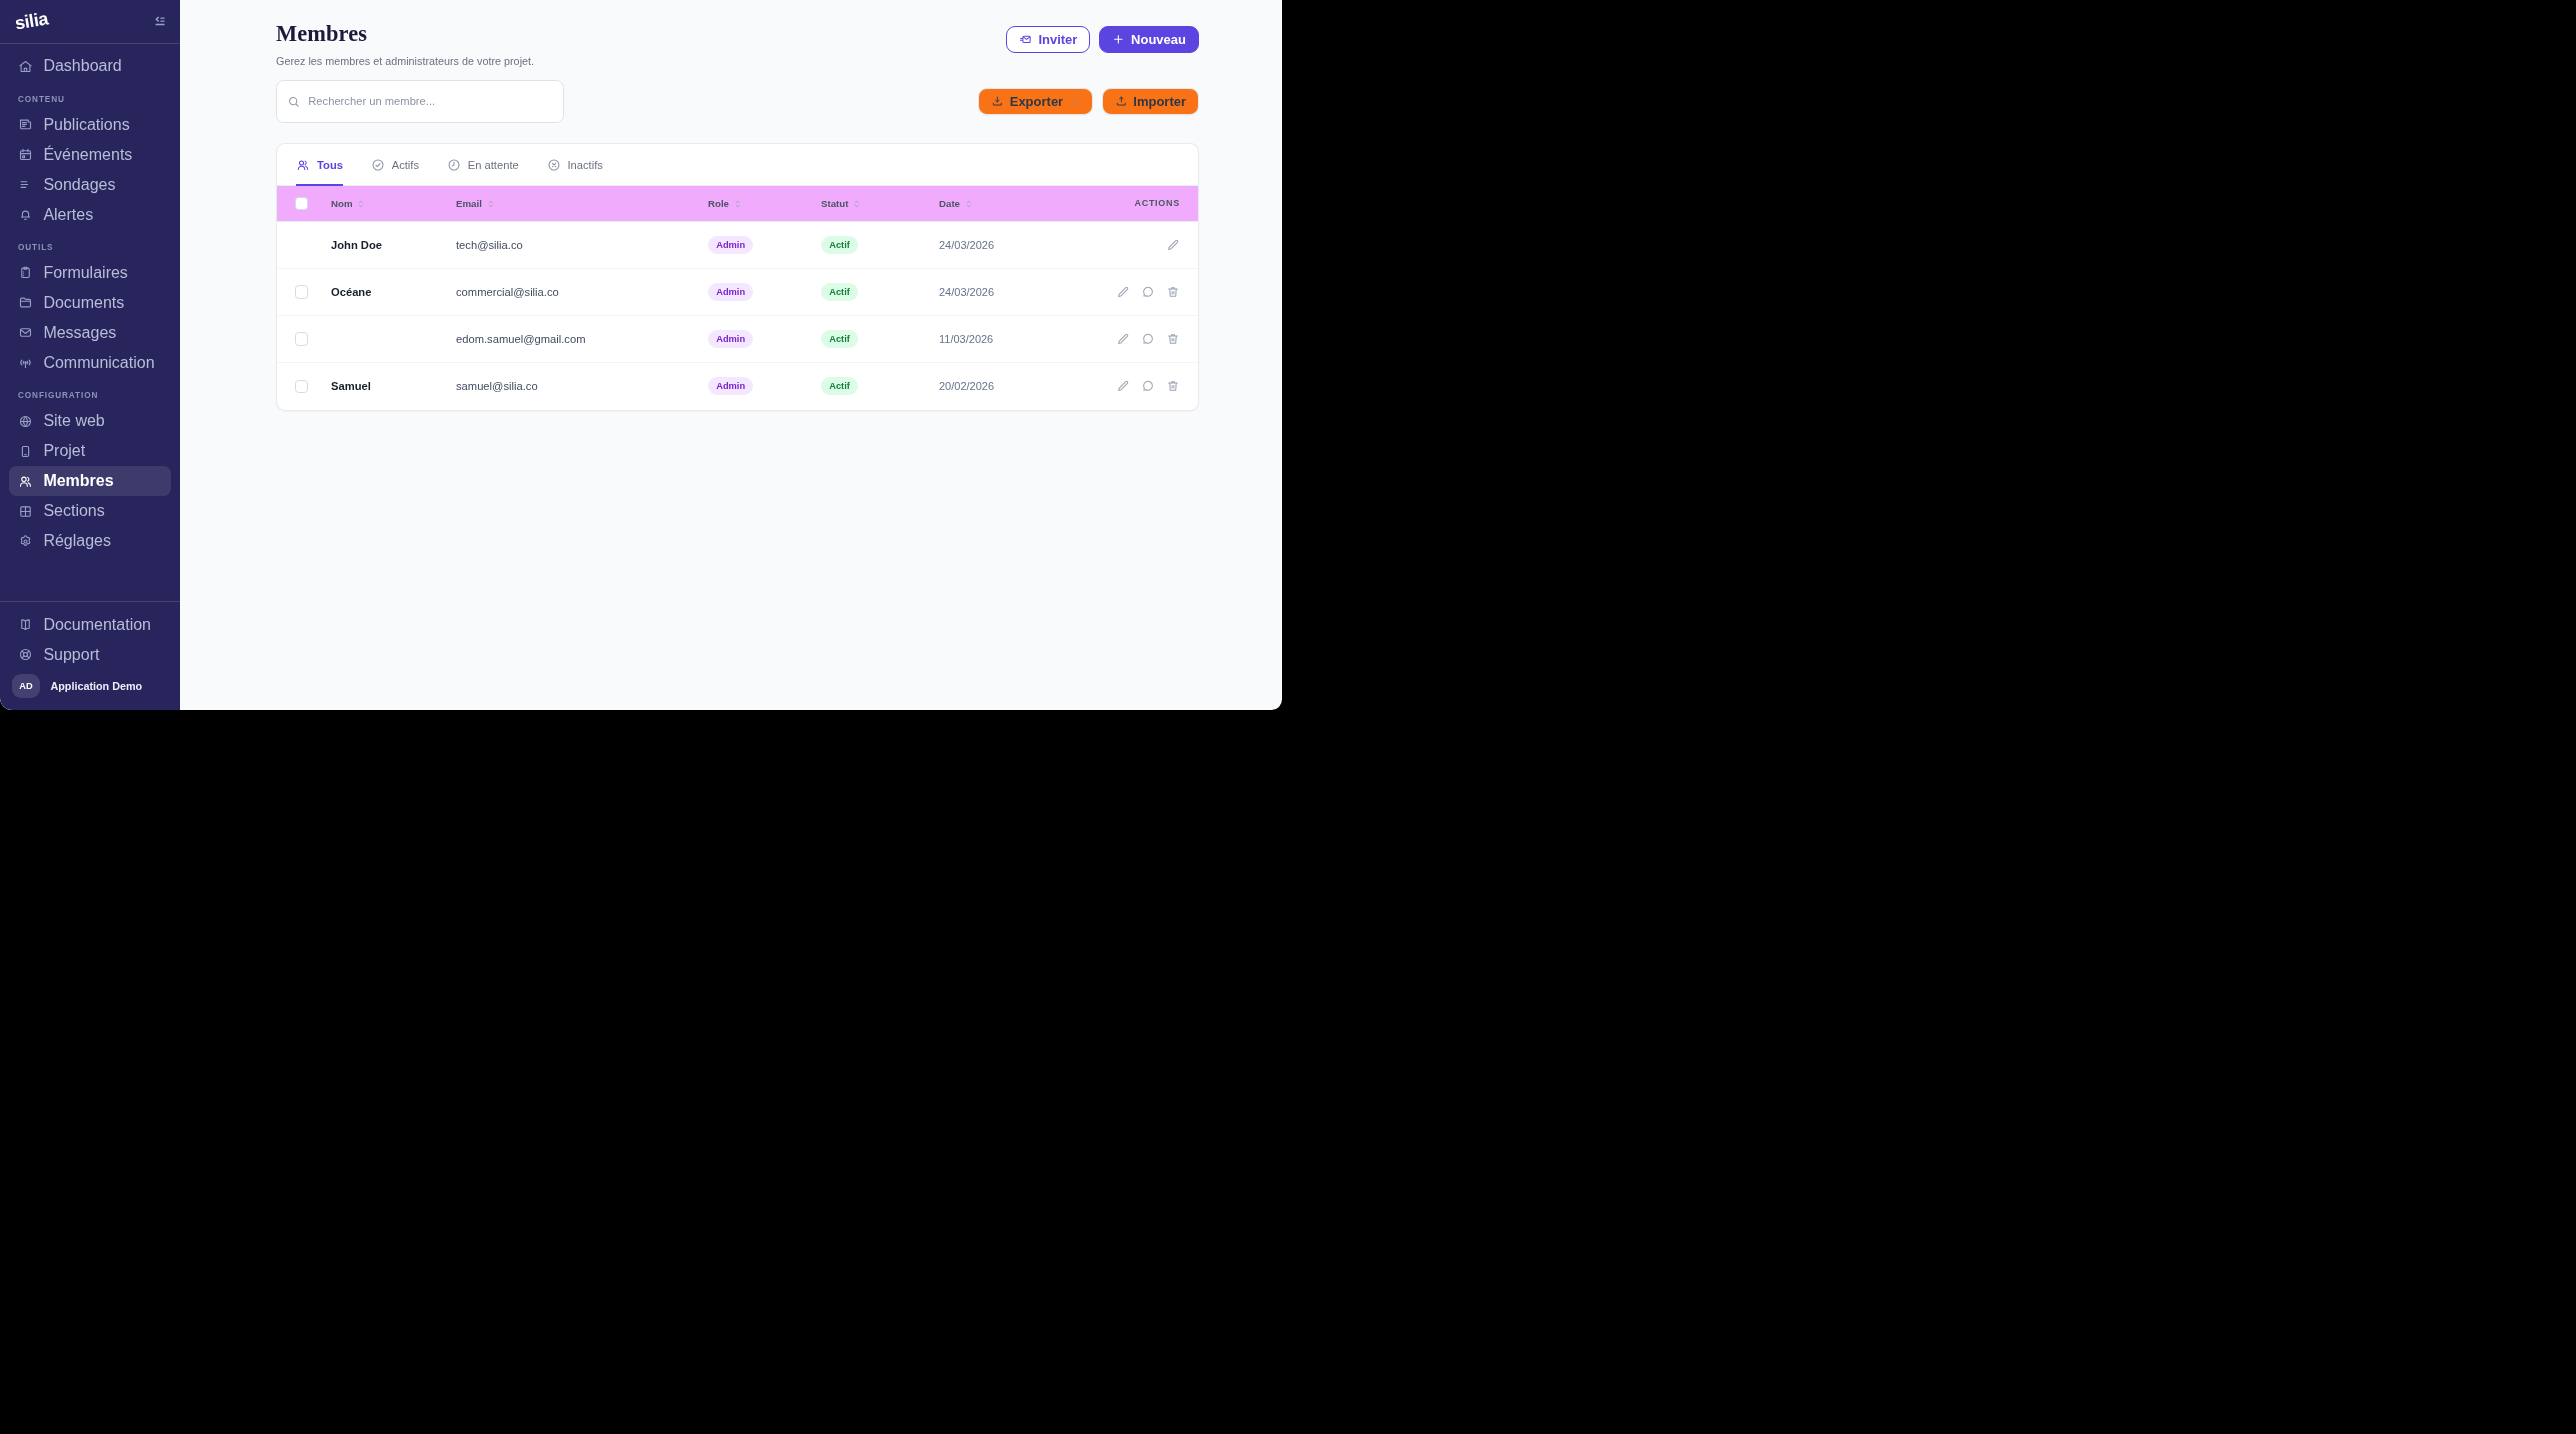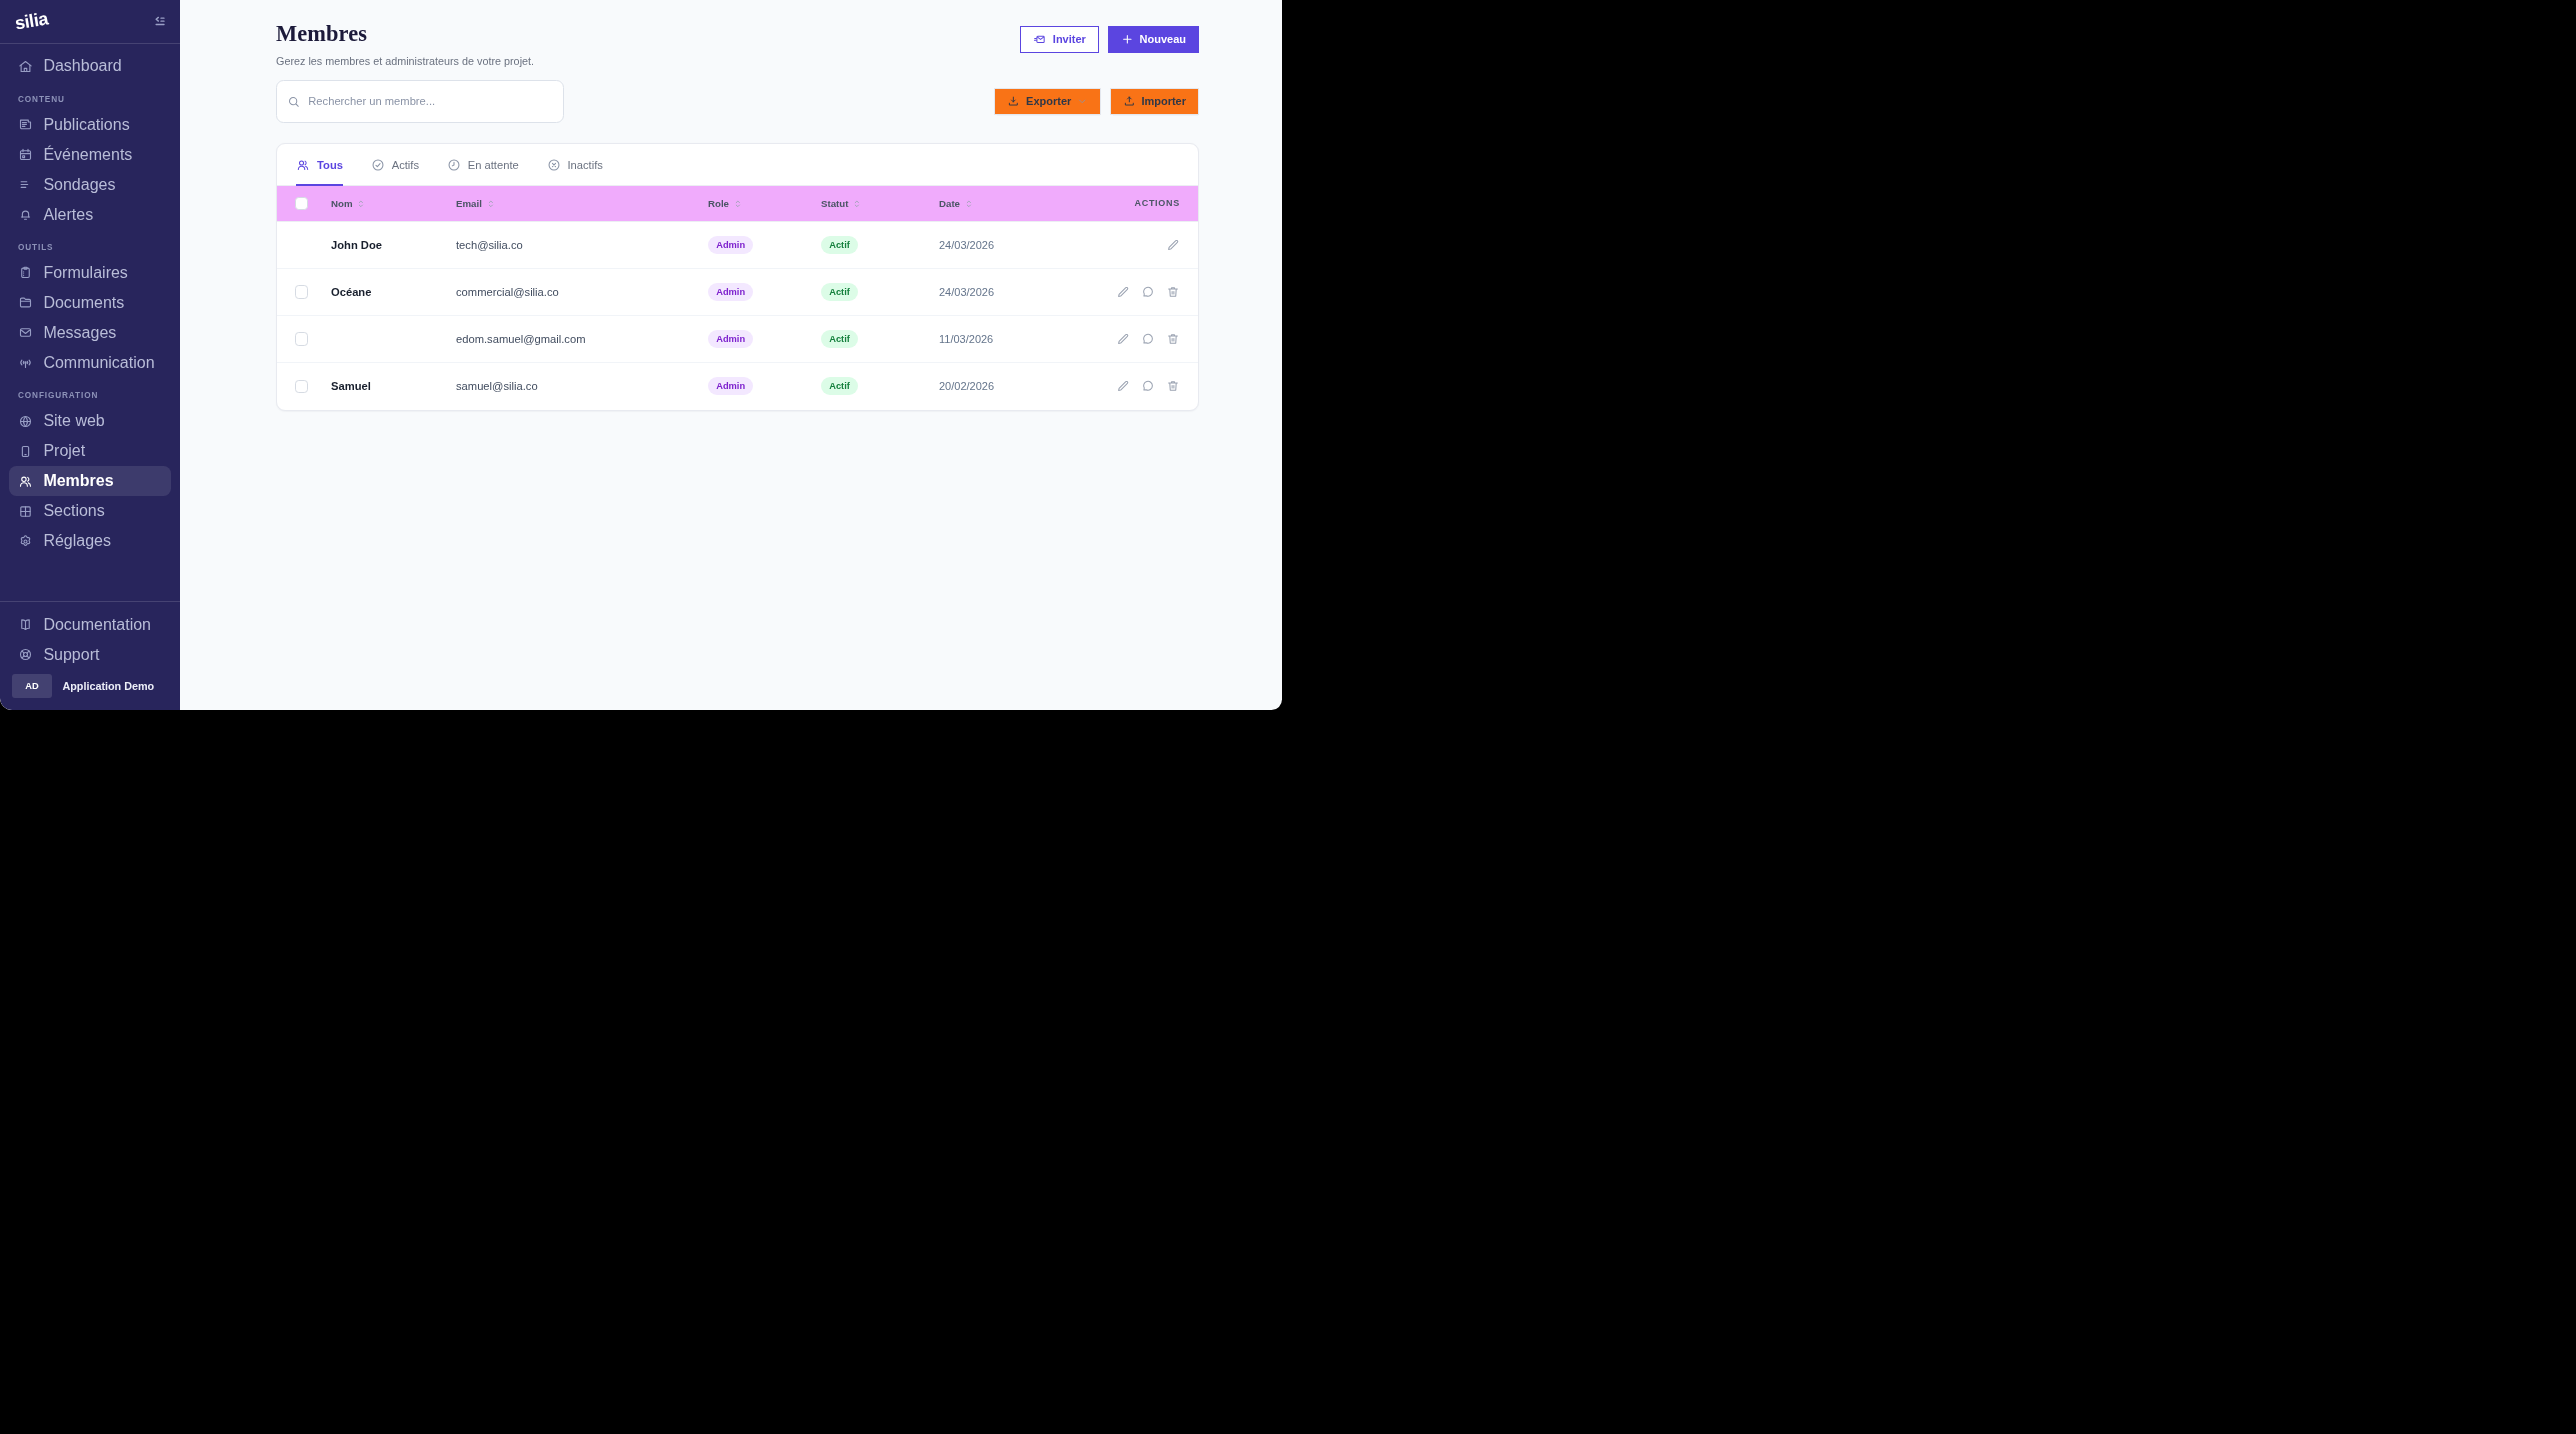--- a/index.html
+++ b/index.html
@@ -13,30 +13,30 @@
   .collapse-btn { color:#9aa0c6; cursor:pointer; display:flex; align-items:center; }
   .sb-divider { height:0.7px; background:rgba(255,255,255,0.14); }
   .sb-nav { flex:1; padding:7.5px 9px 0 9px; display:flex; flex-direction:column; }
   .sb-section-title { font-size:8.2px; font-weight:700; letter-spacing:0.9px; color:#8d92b8; padding:0 9px; margin:13.4px 0 6px 0; }
   .sb-item { display:flex; align-items:center; gap:10.4px; height:30px; padding:0 9px; border-radius:7.5px; font-size:16px; font-weight:500; color:#b9bdd8; cursor:pointer; }
   .sb-item .ic { display:flex; color:#979dc4; }
   .sb-item.active { background:rgba(255,255,255,0.10); color:#fff; font-weight:600; }
   .sb-item.active .ic { color:#fff; }
   .sb-bottom { padding:7.5px 9px 6px 9px; }
   .sb-user { display:flex; align-items:center; gap:10.4px; padding:4.5px 3px 6px 3px; }
-  .avatar { width:40px; height:24px; border-radius:3px; background:rgba(255,255,255,0.13); color:#fff; font-size:9.3px; font-weight:700; display:flex; align-items:center; justify-content:center; }
+  .avatar { width:28px; height:24px; border-radius:9px; background:rgba(255,255,255,0.13); color:#fff; font-size:9.3px; font-weight:700; display:flex; align-items:center; justify-content:center; }
   .sb-user-name { color:#eceef8; font-size:10.8px; font-weight:600; }
 
   
   .main { flex:1; padding:21px 83px 0 96px; }
   .page-head { display:flex; justify-content:space-between; align-items:flex-start; }
   .page-title { font-family:"Liberation Serif", serif; font-size:22.4px; font-weight:700; color:#1c1a3a; letter-spacing:0.1px; }
   .page-subtitle { margin-top:7.5px; font-size:10.8px; color:#6b7280; }
   .head-actions { display:flex; gap:9px; padding-top:4.5px; }
-  .btn { display:inline-flex; align-items:center; gap:6px; height:27.6px; padding:0 12px; border-radius:0; font-size:11px; font-weight:600; cursor:pointer; border:0.7px solid transparent; }
+  .btn { display:inline-flex; align-items:center; gap:6px; height:27.6px; padding:0 12px; border-radius:9px; font-size:13px; font-weight:600; cursor:pointer; border:0.7px solid transparent; }
   .btn-outline-accent { background:#fff; border-color:#5b45e0; color:#5b45e0; }
   .btn-accent { background:#5b45e0; border-color:#5b45e0; color:#fff; }
   .btn-ghost { background:#f97316; border-color:#e4e7ee; color:#2f3747; font-weight:600; box-shadow:0 0.7px 0.7px rgba(16,24,40,0.03); }
 
   .toolbar { margin-top:13.4px; display:flex; justify-content:space-between; align-items:center; }
   .search-box { width:288px; height:43px; background:#fff; border:0.7px solid #dde2ea; border-radius:7.5px; display:flex; align-items:center; gap:7.5px; padding:0 10.4px; color:#8a93a6; }
   .search-box input { border:none; outline:none; flex:1; font-size:11.2px; color:#374151; background:transparent; font-family:inherit; }
   .search-box input::placeholder { color:#8a93a6; }
   .toolbar-right { display:flex; gap:9px; }
 

